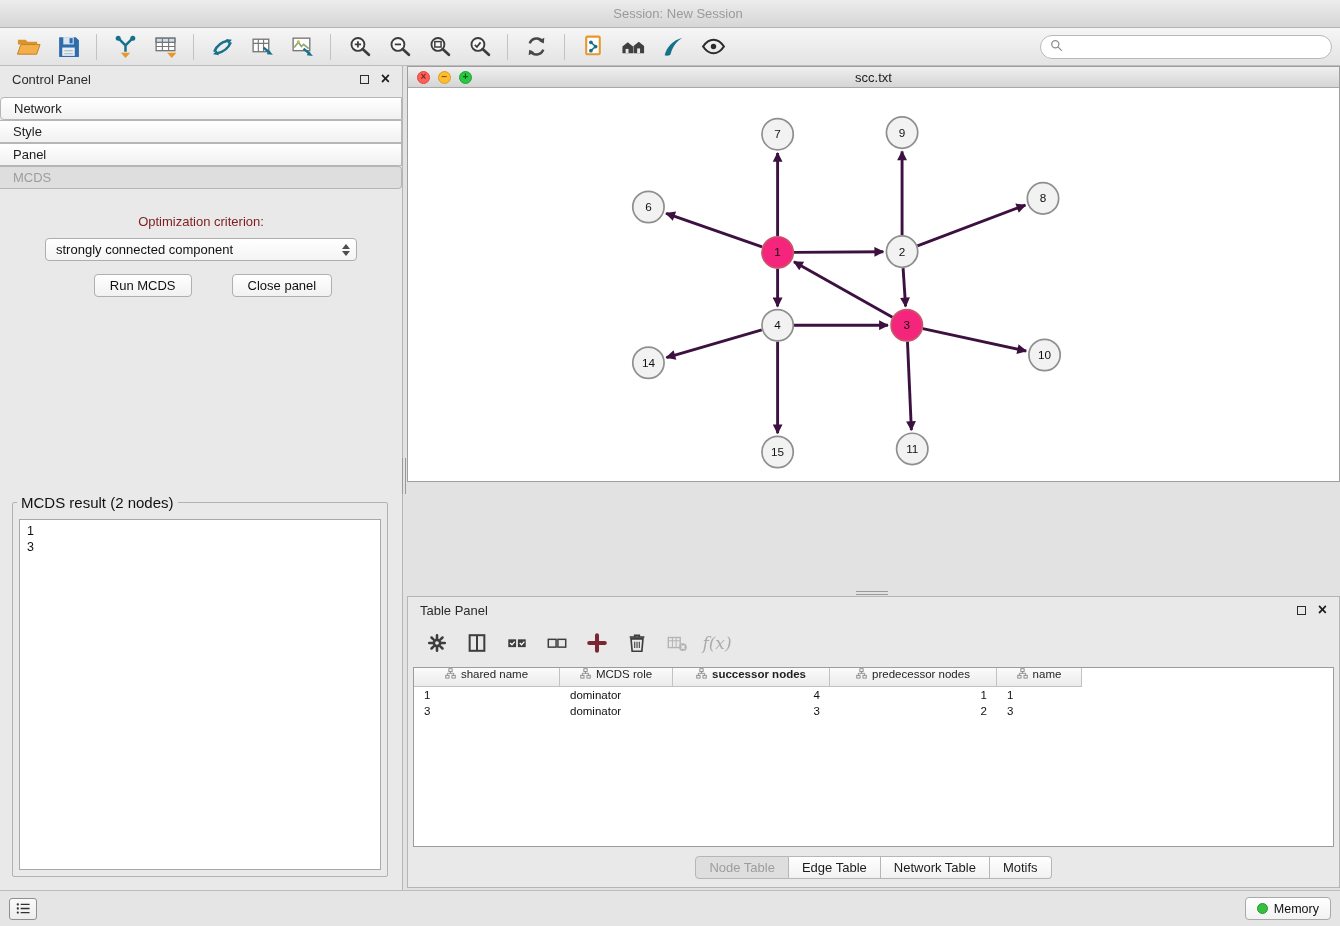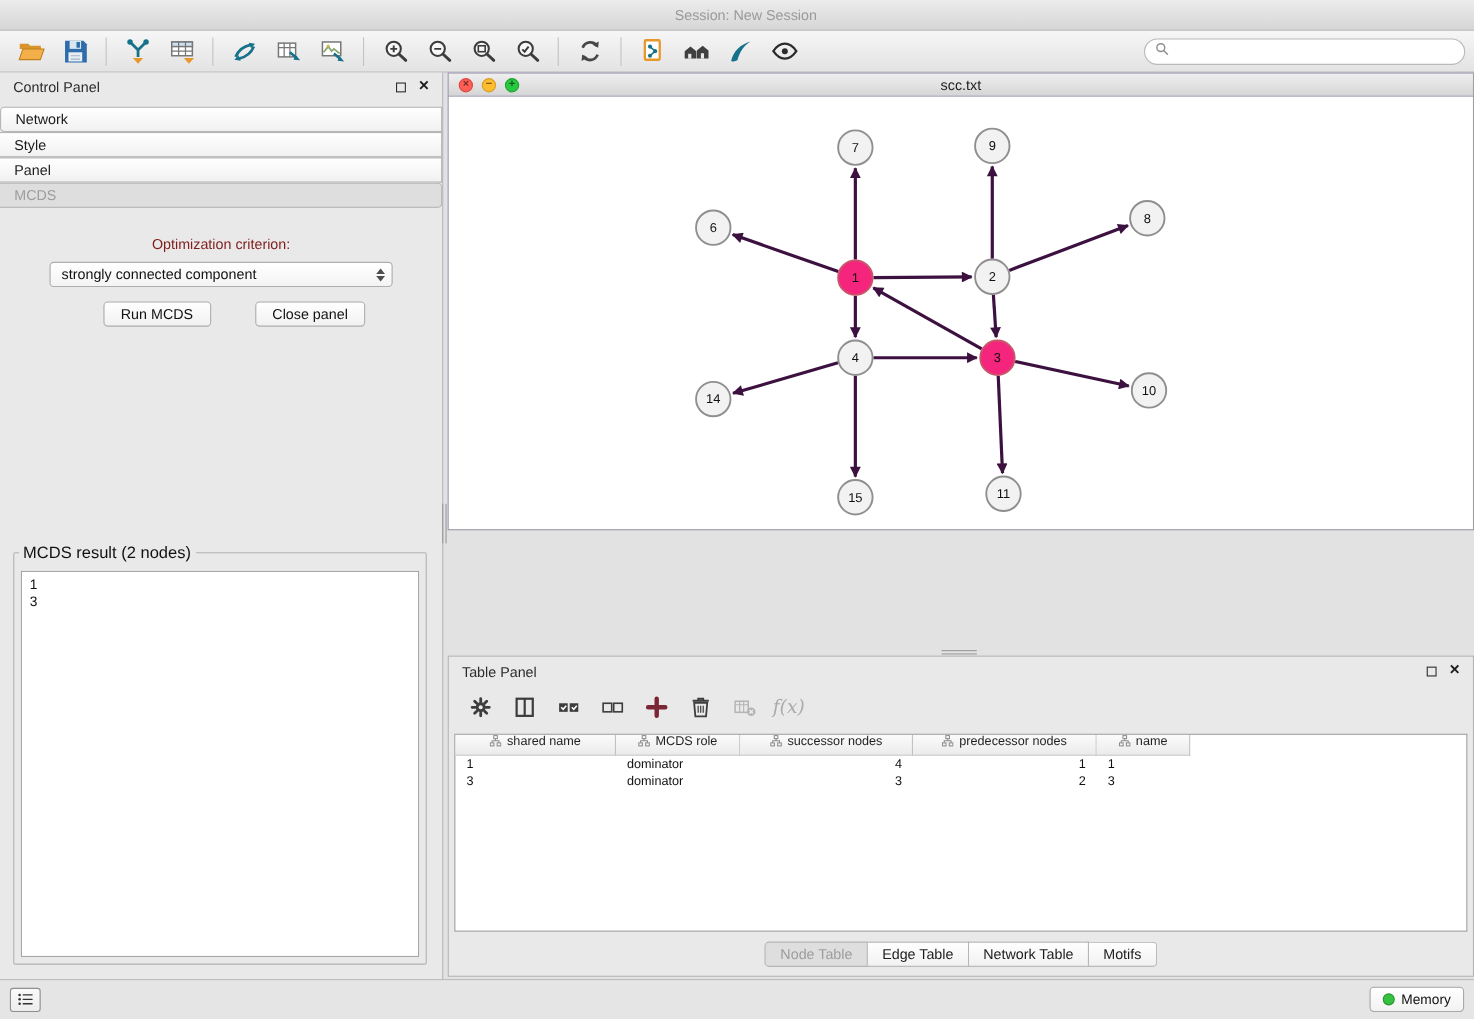--- a/index.html
+++ b/index.html
@@ -457,21 +457,21 @@
         </div>
         <div class="th-cell" style="width: 113px;">
           <span><svg viewBox="0 0 12 12" width="11" height="11">
               <rect x="4.2" y="0.8" width="3.6" height="3" fill="none" stroke="#8a8a8a"></rect>
               <rect x="0.8" y="8" width="3.6" height="3" fill="none" stroke="#8a8a8a"></rect>
               <rect x="7.6" y="8" width="3.6" height="3" fill="none" stroke="#8a8a8a"></rect>
               <path d="M6 3.8v2M2.6 8V5.8h6.8V8" fill="none" stroke="#8a8a8a"></path>
             </svg></span>
           <span>MCDS role</span>
         </div>
-        <div class="th-cell" style="width: 157px;">
+        <div class="th-cell" style="width: 157px; font-weight: bold;">
           <span><svg viewBox="0 0 12 12" width="11" height="11">
               <rect x="4.2" y="0.8" width="3.6" height="3" fill="none" stroke="#8a8a8a"></rect>
               <rect x="0.8" y="8" width="3.6" height="3" fill="none" stroke="#8a8a8a"></rect>
               <rect x="7.6" y="8" width="3.6" height="3" fill="none" stroke="#8a8a8a"></rect>
               <path d="M6 3.8v2M2.6 8V5.8h6.8V8" fill="none" stroke="#8a8a8a"></path>
             </svg></span>
           <span>successor nodes</span>
         </div>
         <div class="th-cell" style="width: 167px;">
           <span><svg viewBox="0 0 12 12" width="11" height="11">

